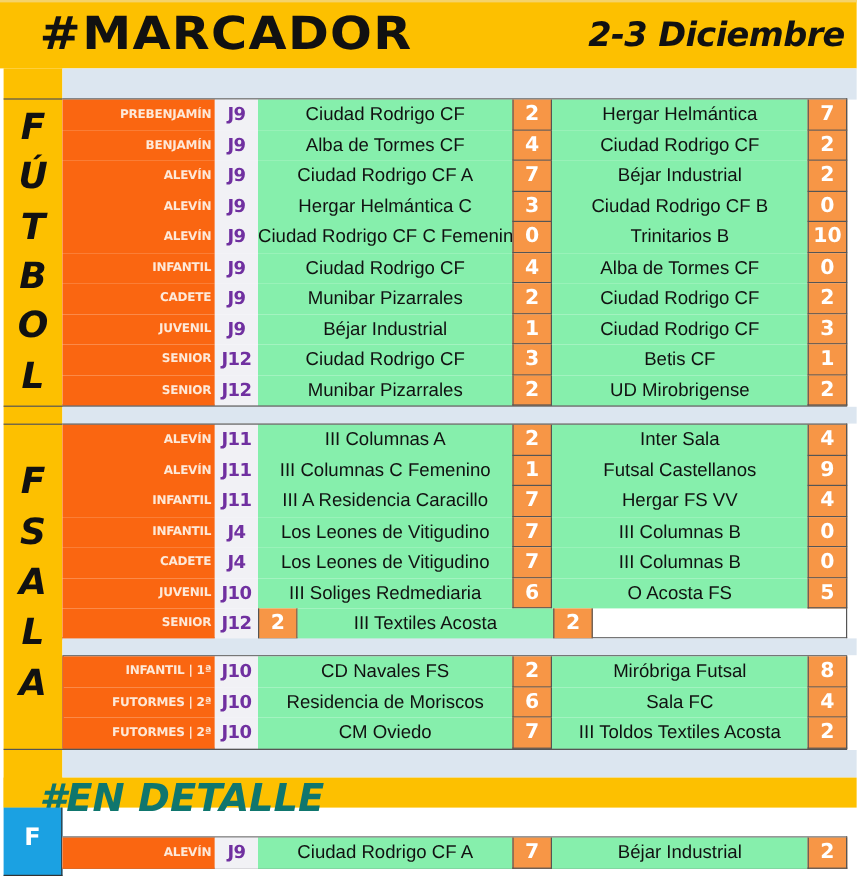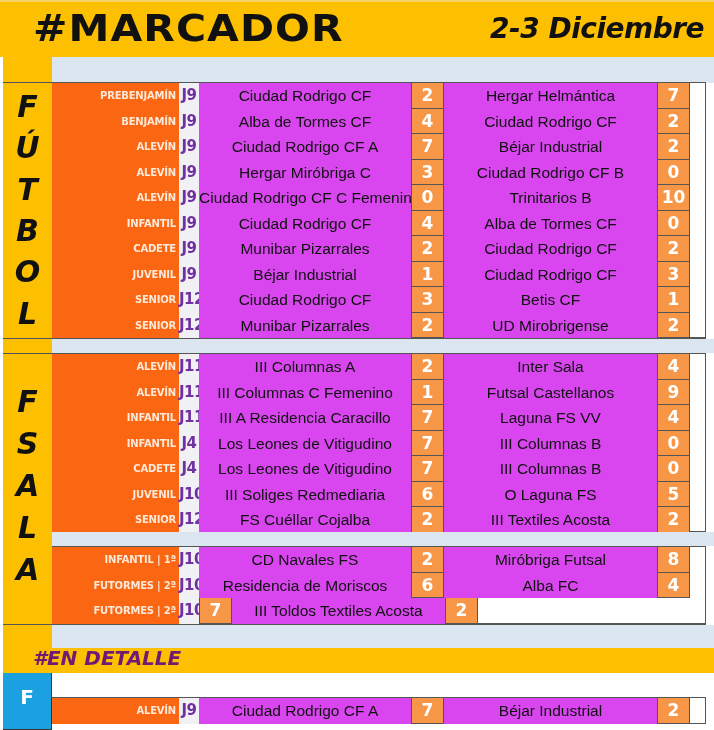--- a/index.html
+++ b/index.html
@@ -10,28 +10,28 @@
   #title { left:33px; top:6px; font-family:"DejaVu Sans", sans-serif; font-weight:bold; font-size:38px; letter-spacing:1px; color:#111; transform:scaleX(1.08); transform-origin:left top; }
   #date { right:10px; top:12px; font-family:"DejaVu Sans", sans-serif; font-weight:bold; font-style:italic; font-size:28px; color:#111; letter-spacing:-0.5px; }
   #sidebar { left:3px; top:57px; width:49px; height:616px; background:#fdc000; }
   #left-edge { left:0; top:0; width:3px; height:730px; background:#ffffff; }
   #gap-band { left:52px; top:57px; width:662px; height:26px; background:#dce6f0; }
   .gap { left:52px; width:662px; background:#dce6f0; }
   .hline { left:3px; width:703px; height:1px; background:#555; }
   .section-label { position:absolute; left:3px; width:49px; display:flex; flex-direction:column; align-items:center; justify-content:space-around; font-family:"DejaVu Sans", sans-serif; font-weight:bold; font-style:italic; font-size:30px; color:#111; }
   .row { position:absolute; left:52px; width:654px; height:25.5px; display:flex; font-size:14.5px; }
   .cat { width:127px; background:#fa6611; color:#fde9d9; font-weight:bold; text-align:right; padding-right:3px; box-sizing:border-box; line-height:25.5px; font-family:"DejaVu Sans", sans-serif; font-size:10px; white-space:nowrap; letter-spacing:-0.2px; }
-  .jor { width:20px; background:#f1f1f5; color:#7030a0; font-weight:bold; text-align:center; line-height:25.5px; font-size:15px; letter-spacing:-0.5px; }
-  .team { background:#d946ef; color:#111; text-align:center; line-height:25.5px; white-space:nowrap; overflow:hidden; font-family:"Liberation Sans", sans-serif; font-size:15.5px; }
+  .jor { width:36px; background:#f1f1f5; color:#7030a0; font-weight:bold; text-align:center; line-height:25.5px; font-size:15px; letter-spacing:-0.5px; }
+  .team { background:#86efac; color:#111; text-align:center; line-height:25.5px; white-space:nowrap; overflow:hidden; font-family:"Liberation Sans", sans-serif; font-size:15.5px; }
   .home { width:212px; }
   .away { width:213px; }
   .score { width:33px; background:#f79646; color:#fff; font-weight:bold; text-align:center; line-height:25.5px; font-size:17px; box-sizing:border-box; border-left:1px solid #555; border-right:1px solid #555; border-bottom:1px solid #555; }
   .block { position:absolute; left:52px; width:654px; border:1px solid #555; border-left:none; box-sizing:border-box; background:#fff; }
   #detail-band { left:3px; top:648px; width:711px; height:25px; background:#fdc000; }
-  #detail-title { left:33px; top:646px; font-family:"DejaVu Sans", sans-serif; font-weight:bold; font-style:italic; font-size:20px; color:#701a75; letter-spacing:0px; }
+  #detail-title { left:33px; top:646px; font-family:"DejaVu Sans", sans-serif; font-weight:bold; font-style:italic; font-size:32px; color:#0f766e; letter-spacing:0px; }
   #f-box { left:3px; top:673px; width:49px; height:57px; background:#1ba1e2; color:#fff; font-family:"DejaVu Sans", sans-serif; font-weight:bold; font-size:20px; text-align:center; line-height:48px; border-right:1px solid #333; border-bottom:1px solid #333; box-sizing:border-box; }
 </style>
 </head>
 <body>
 
 <div id="left-edge" class="abs"></div>
 
 <div id="top-band" class="abs">
     <div class="line"></div>
   </div>
@@ -72,21 +72,21 @@
     <div class="cat">ALEVÍN</div>
     <div class="jor">J9</div>
     <div class="team home">Ciudad Rodrigo CF A</div>
     <div class="score">7</div>
     <div class="team away">Béjar Industrial</div>
     <div class="score">2</div>
   </div>
     <div class="row" style="top: 159.5px;">
     <div class="cat">ALEVÍN</div>
     <div class="jor">J9</div>
-    <div class="team home">Hergar Miróbriga C</div>
+    <div class="team home">Hergar Helmántica C</div>
     <div class="score">3</div>
     <div class="team away">Ciudad Rodrigo CF B</div>
     <div class="score">0</div>
   </div>
     <div class="row" style="top: 185px;">
     <div class="cat">ALEVÍN</div>
     <div class="jor">J9</div>
     <div class="team home">Ciudad Rodrigo CF C Femenino</div>
     <div class="score">0</div>
     <div class="team away">Trinitarios B</div>
@@ -161,21 +161,21 @@
     <div class="team home">III Columnas C Femenino</div>
     <div class="score">1</div>
     <div class="team away">Futsal Castellanos</div>
     <div class="score">9</div>
   </div>
     <div class="row" style="top: 405px;">
     <div class="cat">INFANTIL</div>
     <div class="jor">J11</div>
     <div class="team home">III A Residencia Caracillo</div>
     <div class="score">7</div>
-    <div class="team away">Laguna FS VV</div>
+    <div class="team away">Hergar FS VV</div>
     <div class="score">4</div>
   </div>
     <div class="row" style="top: 430.5px;">
     <div class="cat">INFANTIL</div>
     <div class="jor">J4</div>
     <div class="team home">Los Leones de Vitigudino</div>
     <div class="score">7</div>
     <div class="team away">III Columnas B</div>
     <div class="score">0</div>
   </div>
@@ -185,27 +185,26 @@
     <div class="team home">Los Leones de Vitigudino</div>
     <div class="score">7</div>
     <div class="team away">III Columnas B</div>
     <div class="score">0</div>
   </div>
     <div class="row" style="top: 481.5px;">
     <div class="cat">JUVENIL</div>
     <div class="jor">J10</div>
     <div class="team home">III Soliges Redmediaria</div>
     <div class="score">6</div>
-    <div class="team away">O Laguna FS</div>
+    <div class="team away">O Acosta FS</div>
     <div class="score">5</div>
   </div>
     <div class="row" style="top: 507px;">
     <div class="cat">SENIOR</div>
     <div class="jor">J12</div>
-    <div class="team home">FS Cuéllar Cojalba</div>
     <div class="score">2</div>
     <div class="team away">III Textiles Acosta</div>
     <div class="score">2</div>
   </div>
   </div>
 
 <div class="abs gap" style="top:532px;height:14px;"></div>
 <div class="block" style="top:546px;height:78px;border-left:1px solid #555;"></div>
 <div id="futormes-rows">
     <div class="row" style="top: 547px;">
@@ -214,26 +213,27 @@
     <div class="team home">CD Navales FS</div>
     <div class="score">2</div>
     <div class="team away">Miróbriga Futsal</div>
     <div class="score">8</div>
   </div>
     <div class="row" style="top: 572.5px;">
     <div class="cat">FUTORMES | 2ª</div>
     <div class="jor">J10</div>
     <div class="team home">Residencia de Moriscos</div>
     <div class="score">6</div>
-    <div class="team away">Alba FC</div>
+    <div class="team away">Sala FC</div>
     <div class="score">4</div>
   </div>
     <div class="row" style="top: 598px;">
     <div class="cat">FUTORMES | 2ª</div>
     <div class="jor">J10</div>
+    <div class="team home">CM Oviedo</div>
     <div class="score">7</div>
     <div class="team away">III Toldos Textiles Acosta</div>
     <div class="score">2</div>
   </div>
   </div>
 
 <div class="abs hline" style="top:624px;"></div>
 <div class="abs gap" style="top:625px;height:23px;"></div>
 
 <div id="detail-band" class="abs"></div>

